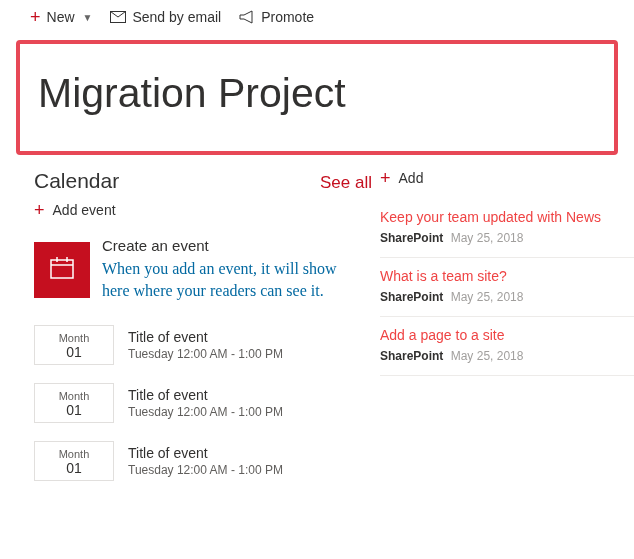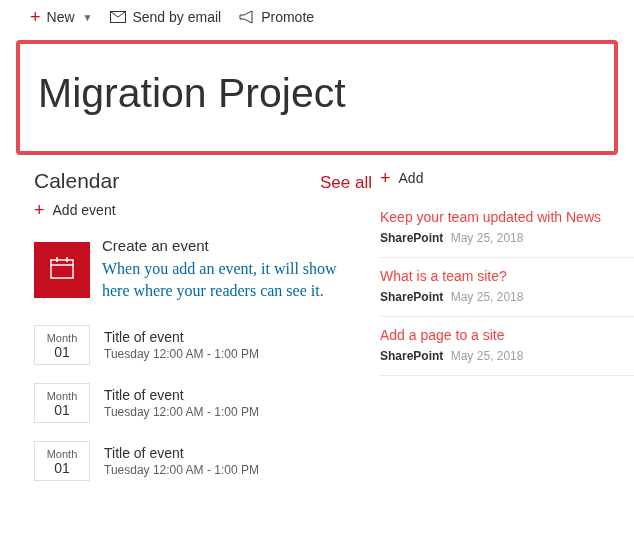--- a/index.html
+++ b/index.html
@@ -73,21 +73,21 @@
     .promo-text .pt-title { font-size: 15px; color: #323130; margin-bottom: 4px; }
     .promo-text .pt-desc { font-size: 16px; color: #0369a1; line-height: 1.4; max-width: 260px; font-family: Liberation Serif, serif; }
     .event-row {
       display: flex;
       gap: 14px;
       align-items: center;
       padding: 10px 0 8px 0;
     }
     .date-box {
       border: 1px solid #e1dfdd;
-      width: 56px;
+      width: 80px;
       text-align: center;
       padding: 6px 0 4px 0;
       flex-shrink: 0;
     }
     .date-box .m { font-size: 11px; color: #605e5c; }
     .date-box .d { font-size: 14px; color: #323130; font-weight: 400; }
     .ev-title { font-size: 14px; color: #323130; margin-bottom: 2px; }
     .ev-time { font-size: 12px; color: #605e5c; }
     .ann-list { }
     .ann-item {

